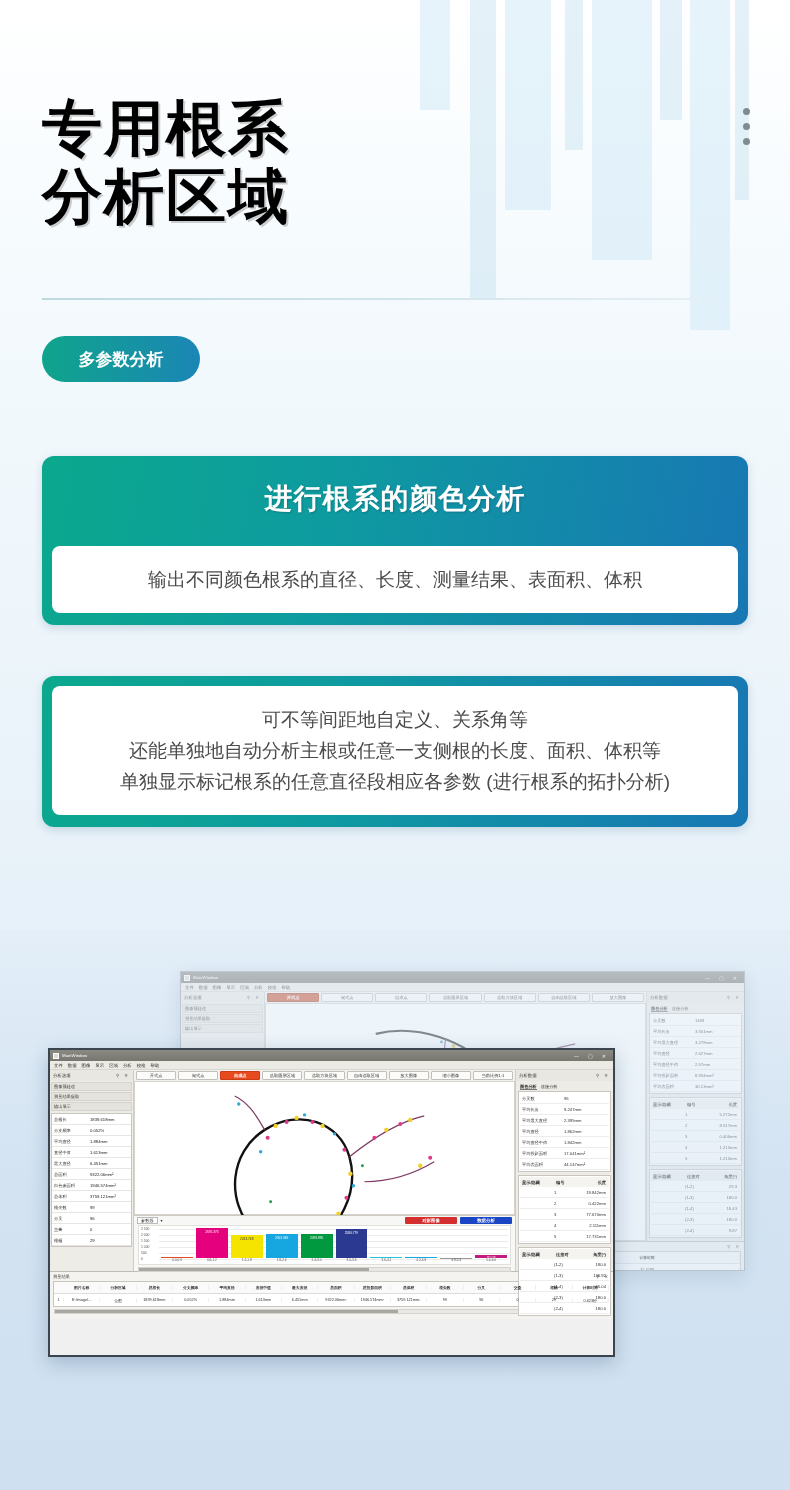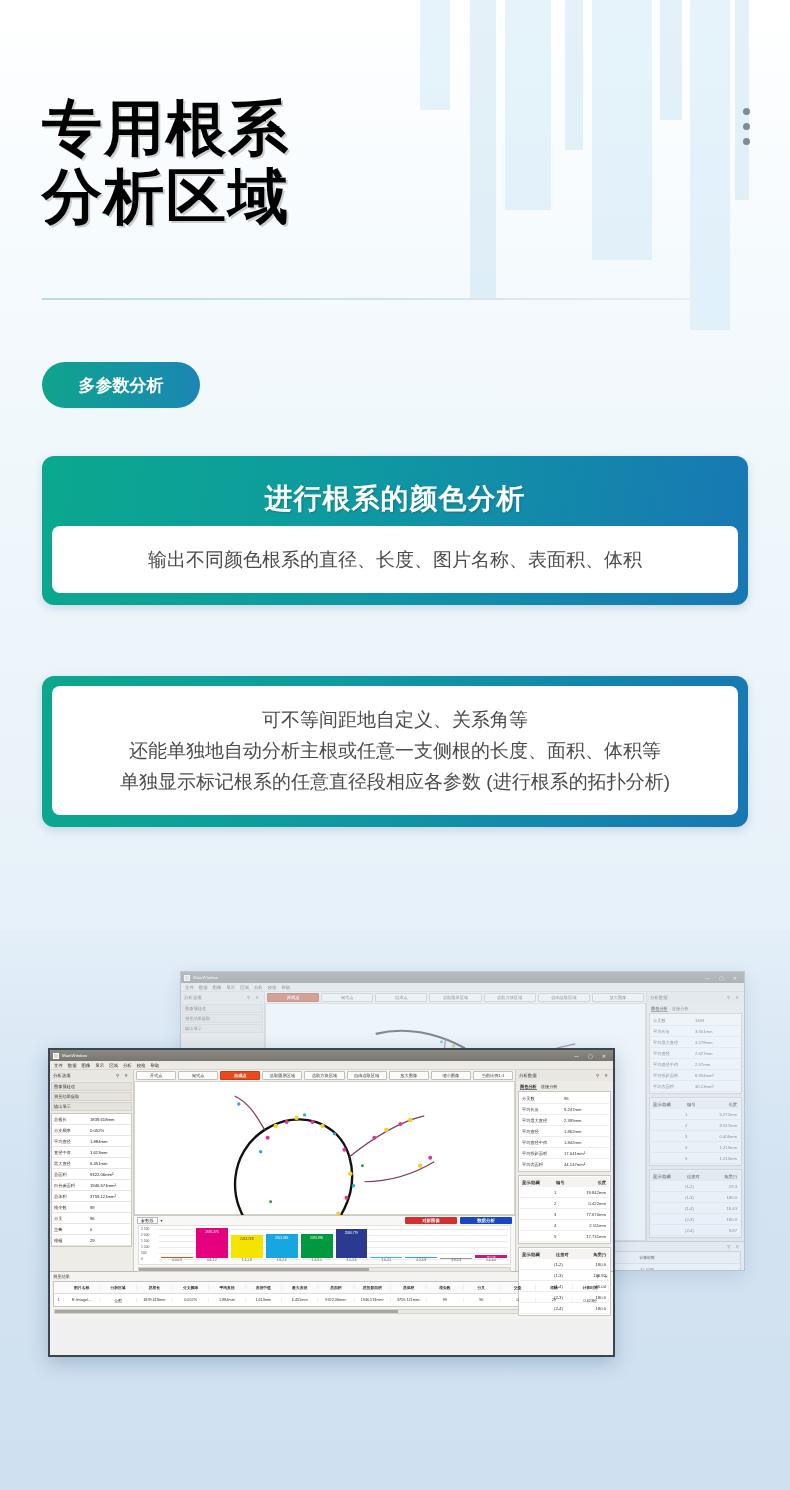--- a/index.html
+++ b/index.html
@@ -44,36 +44,36 @@
   .rule {
     position:absolute; left:42px; top:298px; width:666px; height:2px;
     background:linear-gradient(90deg,#bcd9e0,#d8e8ee 70%,#e6f0f5);
     z-index:5;
   }
   .pill {
     position:absolute; left:42px; top:336px; z-index:5;
     width:158px; height:46px; border-radius:23px;
     background:linear-gradient(90deg,#0fa48c 0%,#1b86b5 100%);
     color:#fff; font-size:17px; font-weight:bold;
-    display:flex; align-items:center; justify-content:center;margin-top:26px;
+    display:flex; align-items:center; justify-content:center;
   }
 
   
   .card {
     position:absolute; left:42px; width:706px; z-index:5;
     border-radius:12px;
     background:linear-gradient(100deg,#0ba88d 0%,#0e9ba0 40%,#1877b4 100%);
     box-shadow:0 3px 10px rgba(30,80,120,.18);
     padding:10px 10px 12px 10px;
   }
   .card-title {
     color:#fff; text-align:center; font-weight:900;
     font-family:"DejaVu Serif","Liberation Serif",serif;
     font-size:28px; letter-spacing:1px;
-    padding:14px 0 8px 0;
+    padding:14px 0 28px 0;
     text-shadow:1px 1px 2px rgba(0,0,0,.2);
   }
   .card-body {
     background:#fff; border-radius:8px;
     padding:18px 14px;
     text-align:center;
     color:#4b4b4b;
     font-size:19px;
     line-height:31px;
   }
@@ -217,21 +217,21 @@
 <div class="hero">
   <h1><span>专用根系</span><br>
       <span>分析区域</span></h1>
 </div>
 <div class="rule"></div>
 <div class="pill">多参数分析</div>
 
 <div class="card" id="card1">
   <div class="card-title">进行根系的颜色分析</div>
   <div class="card-body">
-    <div>输出不同颜色根系的直径、长度、图片名称、表面积、体积</div>
+    <div>输出不同颜色根系的直径、长度、测量结果、表面积、体积</div>
   </div>
 </div>
 
 <div class="card" id="card2">
   <div class="card-body">
     <div>可不等间距地自定义、关系角等</div>
     <div>还能单独地自动分析主根或任意一支侧根的长度、面积、体积等</div>
     <div>单独显示标记根系的任意直径段相应各参数 (进行根系的拓扑分析)</div>
   </div>
 </div>

